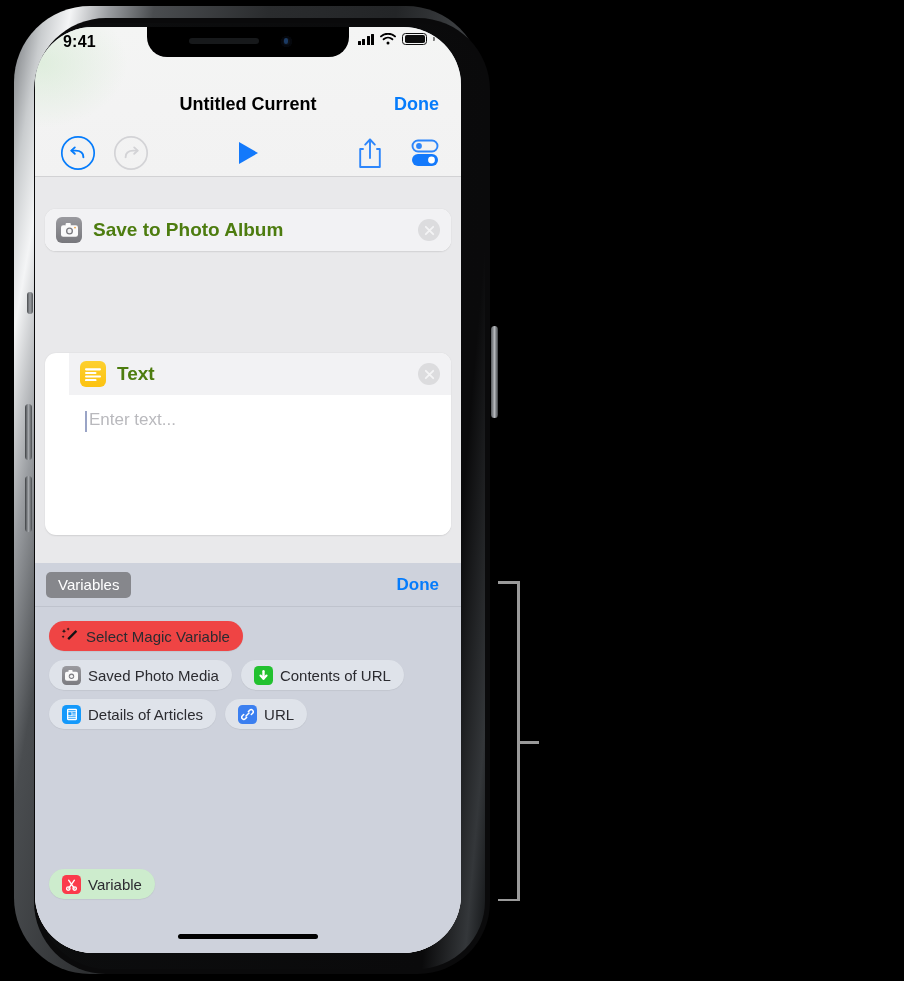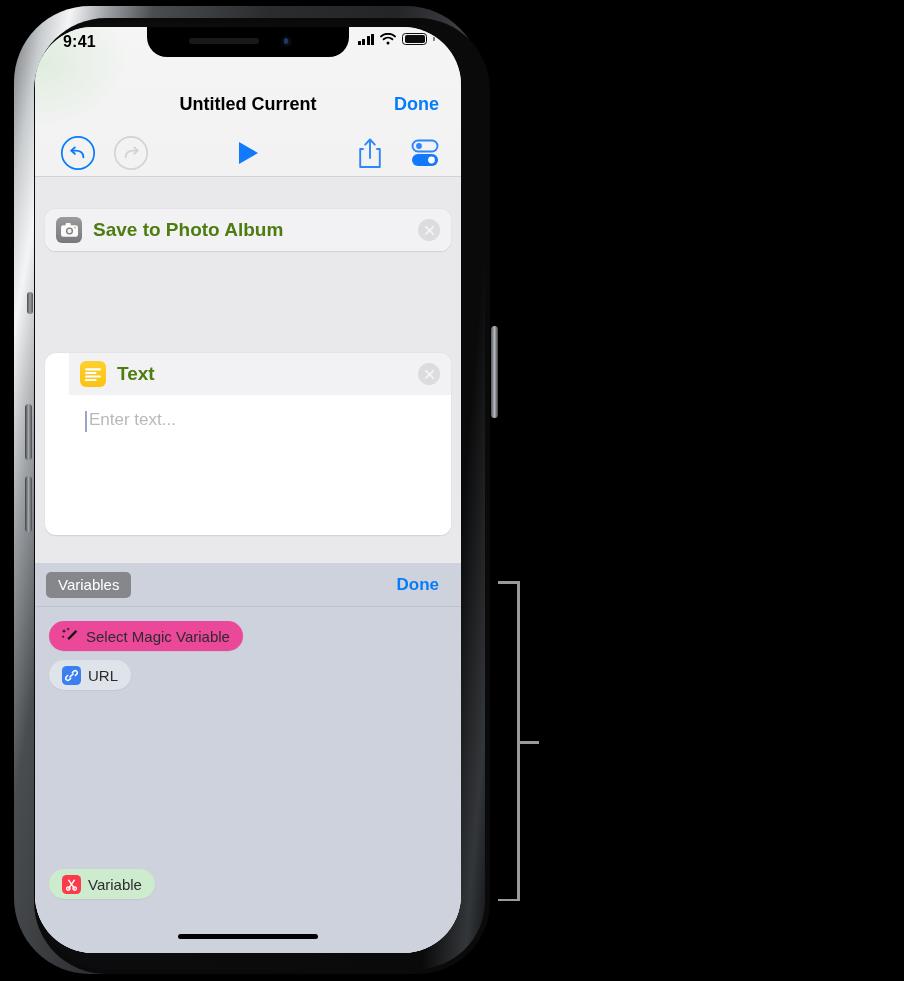--- a/index.html
+++ b/index.html
@@ -158,21 +158,21 @@
   .var-done { color:#067cfb; font-size:17px; font-weight:bold; cursor:pointer; }
 
   .chiparea { position:relative; height:calc(100% - 44px); padding:14px 0 0 14px; }
   .chiprow { display:flex; align-items:center; gap:9px; margin-bottom:9px; }
   .chip {
     display:inline-flex; align-items:center; gap:7px;
     height:30px; padding:0 13px; border-radius:15px;
     font-size:15px; color:#2b2b30; cursor:pointer; white-space:nowrap;
     box-shadow:0 0.5px 1px rgba(0,0,0,.10);
   }
-  .chip.white { background:#ec4899; padding-left:11px; }
+  .chip.white { background:#ef4444; padding-left:11px; }
   .chip.grayblue { background:#dfe3ea; }
   .chip.green { background:#cdeccd; }
   .chip-ico { width:19px; height:19px; border-radius:4.5px; flex:0 0 19px;
               display:flex; align-items:center; justify-content:center; }
   .ico-cam { background:linear-gradient(180deg,#9a9a9f,#7b7b80); }
   .ico-dl  { background:#22c12f; }
   .ico-doc { background:#1499fb; }
   .ico-link{ background:#3b7ff0; }
   .ico-clip{ background:#fb3b4b; }
   .ico-cal { background:#fb3b2c; }
@@ -336,22 +336,62 @@
                   <path d="M3.0 2.0 l0.62 1.55 1.55 0.62 -1.55 0.62 -0.62 1.55 -0.62 -1.55 -1.55 -0.62 1.55 -0.62 z"></path>
                   <path d="M7.1 0.5 l0.45 1.12 1.12 0.45 -1.12 0.45 -0.45 1.12 -0.45 -1.12 -1.12 -0.45 1.12 -0.45 z"></path>
                   <path d="M2.1 8.3 l0.42 1.05 1.05 0.42 -1.05 0.42 -0.42 1.05 -0.42 -1.05 -1.05 -0.42 1.05 -0.42 z"></path>
                 </g>
               </svg>
             </span>
             <span>Select Magic Variable</span>
           </span>
         </div>
 
-
         <div class="chiprow">
+          <span class="chip grayblue">
+            <span class="chip-ico ico-cam">
+              <svg width="13" height="11" viewBox="0 0 13 11">
+                <rect x="0" y="1.8" width="13" height="9" rx="1.8" fill="#ffffff" opacity="0.95"></rect>
+                <rect x="3.4" y="0" width="4.2" height="2.4" rx="0.8" fill="#ffffff" opacity="0.95"></rect>
+                <circle cx="6.5" cy="6.3" r="2.7" fill="#7b7b80"></circle>
+                <circle cx="6.5" cy="6.3" r="1.6" fill="#ffffff" opacity="0.9"></circle>
+              </svg>
+            </span>
+            <span>Saved Photo Media</span>
+          </span>
+
+          <span class="chip grayblue">
+            <span class="chip-ico ico-dl">
+              <svg width="13" height="13" viewBox="0 0 13 13">
+                <path d="M6.5 2.2 L6.5 9.2" stroke="#ffffff" stroke-width="2.4" stroke-linecap="round"></path>
+                <path d="M3.5 6.6 L6.5 9.8 L9.5 6.6" fill="none" stroke="#ffffff" stroke-width="2.2" stroke-linecap="round" stroke-linejoin="round"></path>
+              </svg>
+            </span>
+            <span>Contents of URL</span>
+          </span>
+        </div>
+
+        <div class="chiprow">
+          <span class="chip grayblue">
+            <span class="chip-ico ico-doc">
+              <svg width="12" height="13" viewBox="0 0 12 13">
+                <rect x="1" y="0.8" width="10" height="11.4" rx="1.1" fill="#ffffff"></rect>
+                <g fill="#1499fb">
+                  <rect x="2.3" y="2.2" width="7.4" height="1.1"></rect>
+                  <rect x="2.3" y="4.2" width="3.2" height="3.1"></rect>
+                  <rect x="6.3" y="4.2" width="3.4" height="0.8"></rect>
+                  <rect x="6.3" y="5.4" width="3.4" height="0.8"></rect>
+                  <rect x="6.3" y="6.6" width="3.4" height="0.8"></rect>
+                  <rect x="2.3" y="8.3" width="7.4" height="0.8"></rect>
+                  <rect x="2.3" y="9.9" width="7.4" height="0.8"></rect>
+                </g>
+              </svg>
+            </span>
+            <span>Details of Articles</span>
+          </span>
 
           <span class="chip grayblue">
             <span class="chip-ico ico-link">
               <svg width="13" height="13" viewBox="0 0 13 13">
                 <path d="M5.0 8.0 L8.0 5.0" stroke="#ffffff" stroke-width="1.5" stroke-linecap="round"></path>
                 <path d="M7.4 3.6 L8.7 2.3 a2.0 2.0 0 0 1 2.9 2.9 L10.3 6.5" fill="none" stroke="#ffffff" stroke-width="1.5" stroke-linecap="round"></path>
                 <path d="M5.6 9.4 L4.3 10.7 a2.0 2.0 0 0 1 -2.9 -2.9 L2.7 6.5" fill="none" stroke="#ffffff" stroke-width="1.5" stroke-linecap="round"></path>
               </svg>
             </span>
             <span>URL</span>

